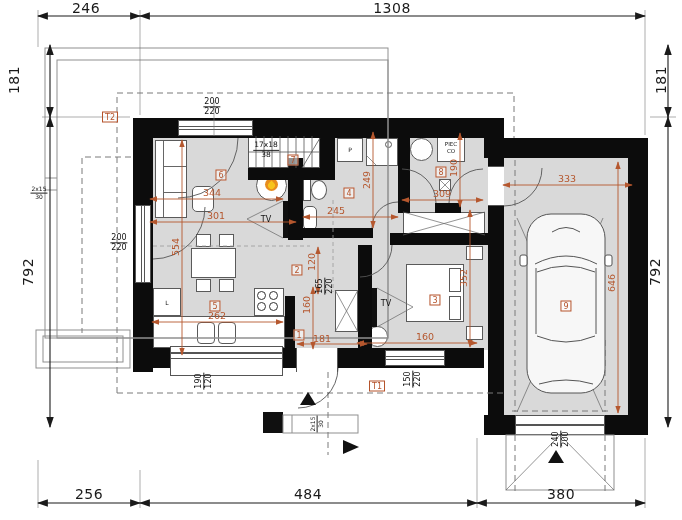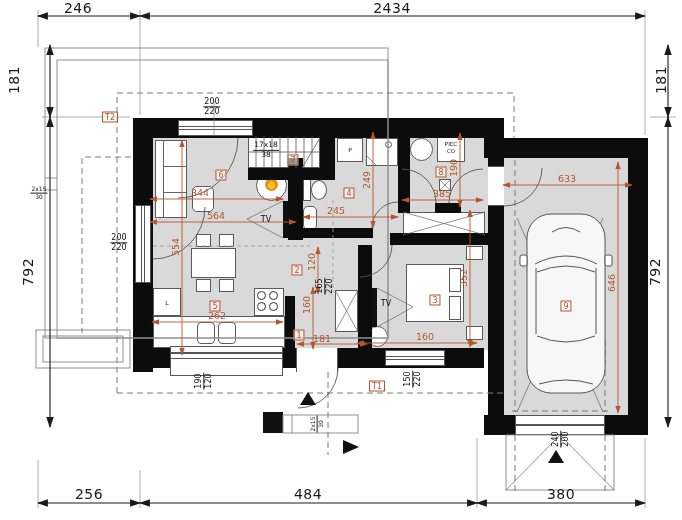--- a/index.html
+++ b/index.html
@@ -256,22 +256,22 @@
   <div class="fw" style="left:449px;top:296px;width:12px;height:24px"></div>
   <div class="fw" style="left:466px;top:246px;width:17px;height:14px"></div>
   <div class="fw" style="left:466px;top:326px;width:17px;height:14px"></div>
   <div class="fw circle" style="left:367px;top:326px;width:21px;height:21px"></div>
   <div class="blk" style="left:372px;top:288px;width:5px;height:39px"></div>
 
   <div class="tri-up" style="left:300px;top:392px"></div>
   <div class="tri-up" style="left:548px;top:450px"></div>
   <div class="tri-right" style="left:343px;top:440px"></div>
 
-  <div class="ctr xdim" style="left:78px;top:8px">246</div>
-  <div class="ctr xdim" style="left:392px;top:8px">2434</div>
+  <div class="ctr xdim" style="left:86px;top:8px">246</div>
+  <div class="ctr xdim" style="left:392px;top:8px">1308</div>
   <div class="ctr rot xdim" style="left:14px;top:80px">181</div>
   <div class="ctr rot xdim" style="left:28px;top:272px">792</div>
   <div class="ctr rot xdim" style="left:661px;top:80px">181</div>
   <div class="ctr rot xdim" style="left:655px;top:272px">792</div>
   <div class="ctr xdim" style="left:89px;top:494px">256</div>
   <div class="ctr xdim" style="left:308px;top:494px">484</div>
   <div class="ctr xdim" style="left:561px;top:494px">380</div>
 
   <div class="ctr frac" style="left:212px;top:107px">
       <span>200</span>
@@ -315,34 +315,34 @@
   <div class="ctr" style="left:435px;top:297px"><span class="rbox">3</span></div>
   <div class="ctr" style="left:349px;top:190px"><span class="rbox">4</span></div>
   <div class="ctr" style="left:215px;top:303px"><span class="rbox">5</span></div>
   <div class="ctr" style="left:221px;top:172px"><span class="rbox">6</span></div>
   <div class="ctr" style="left:293px;top:157px"><span class="rbox">7</span></div>
   <div class="ctr" style="left:441px;top:169px"><span class="rbox">8</span></div>
   <div class="ctr" style="left:566px;top:303px"><span class="rbox">9</span></div>
   <div class="ctr" style="left:377px;top:383px"><span class="rbox">T1</span></div>
   <div class="ctr" style="left:110px;top:114px"><span class="rbox">T2</span></div>
 
-  <div class="ctr odim" style="left:200px;top:192px">344</div>
-  <div class="ctr odim" style="left:216px;top:215px">564</div>
+  <div class="ctr odim" style="left:212px;top:192px">344</div>
+  <div class="ctr odim" style="left:216px;top:215px">301</div>
   <div class="ctr rot odim" style="left:175px;top:247px">554</div>
   <div class="ctr odim" style="left:217px;top:315px">262</div>
   <div class="ctr odim" style="left:336px;top:210px">245</div>
   <div class="ctr rot odim" style="left:366px;top:180px">249</div>
-  <div class="ctr odim" style="left:442px;top:193px">385</div>
+  <div class="ctr odim" style="left:442px;top:193px">309</div>
   <div class="ctr rot odim" style="left:453px;top:168px">190</div>
   <div class="ctr rot odim" style="left:311px;top:262px">120</div>
   <div class="ctr rot odim" style="left:306px;top:305px">160</div>
   <div class="ctr odim" style="left:322px;top:338px">181</div>
   <div class="ctr odim" style="left:425px;top:336px">160</div>
   <div class="ctr rot odim" style="left:463px;top:278px">352</div>
-  <div class="ctr odim" style="left:567px;top:178px">633</div>
+  <div class="ctr odim" style="left:567px;top:178px">333</div>
   <div class="ctr rot odim" style="left:611px;top:283px">646</div>
 
   <div class="ctr lbl" style="left:266px;top:219px">TV</div>
   <div class="ctr lbl" style="left:386px;top:303px">TV</div>
   <div class="ctr piec" style="left:451px;top:148px"><span>PIEC</span><br><span>CO</span></div>
   <div class="ctr lbl6" style="left:350px;top:149px">P</div>
   <div class="ctr lbl6" style="left:167px;top:302px">L</div>
 
 </div>
 

